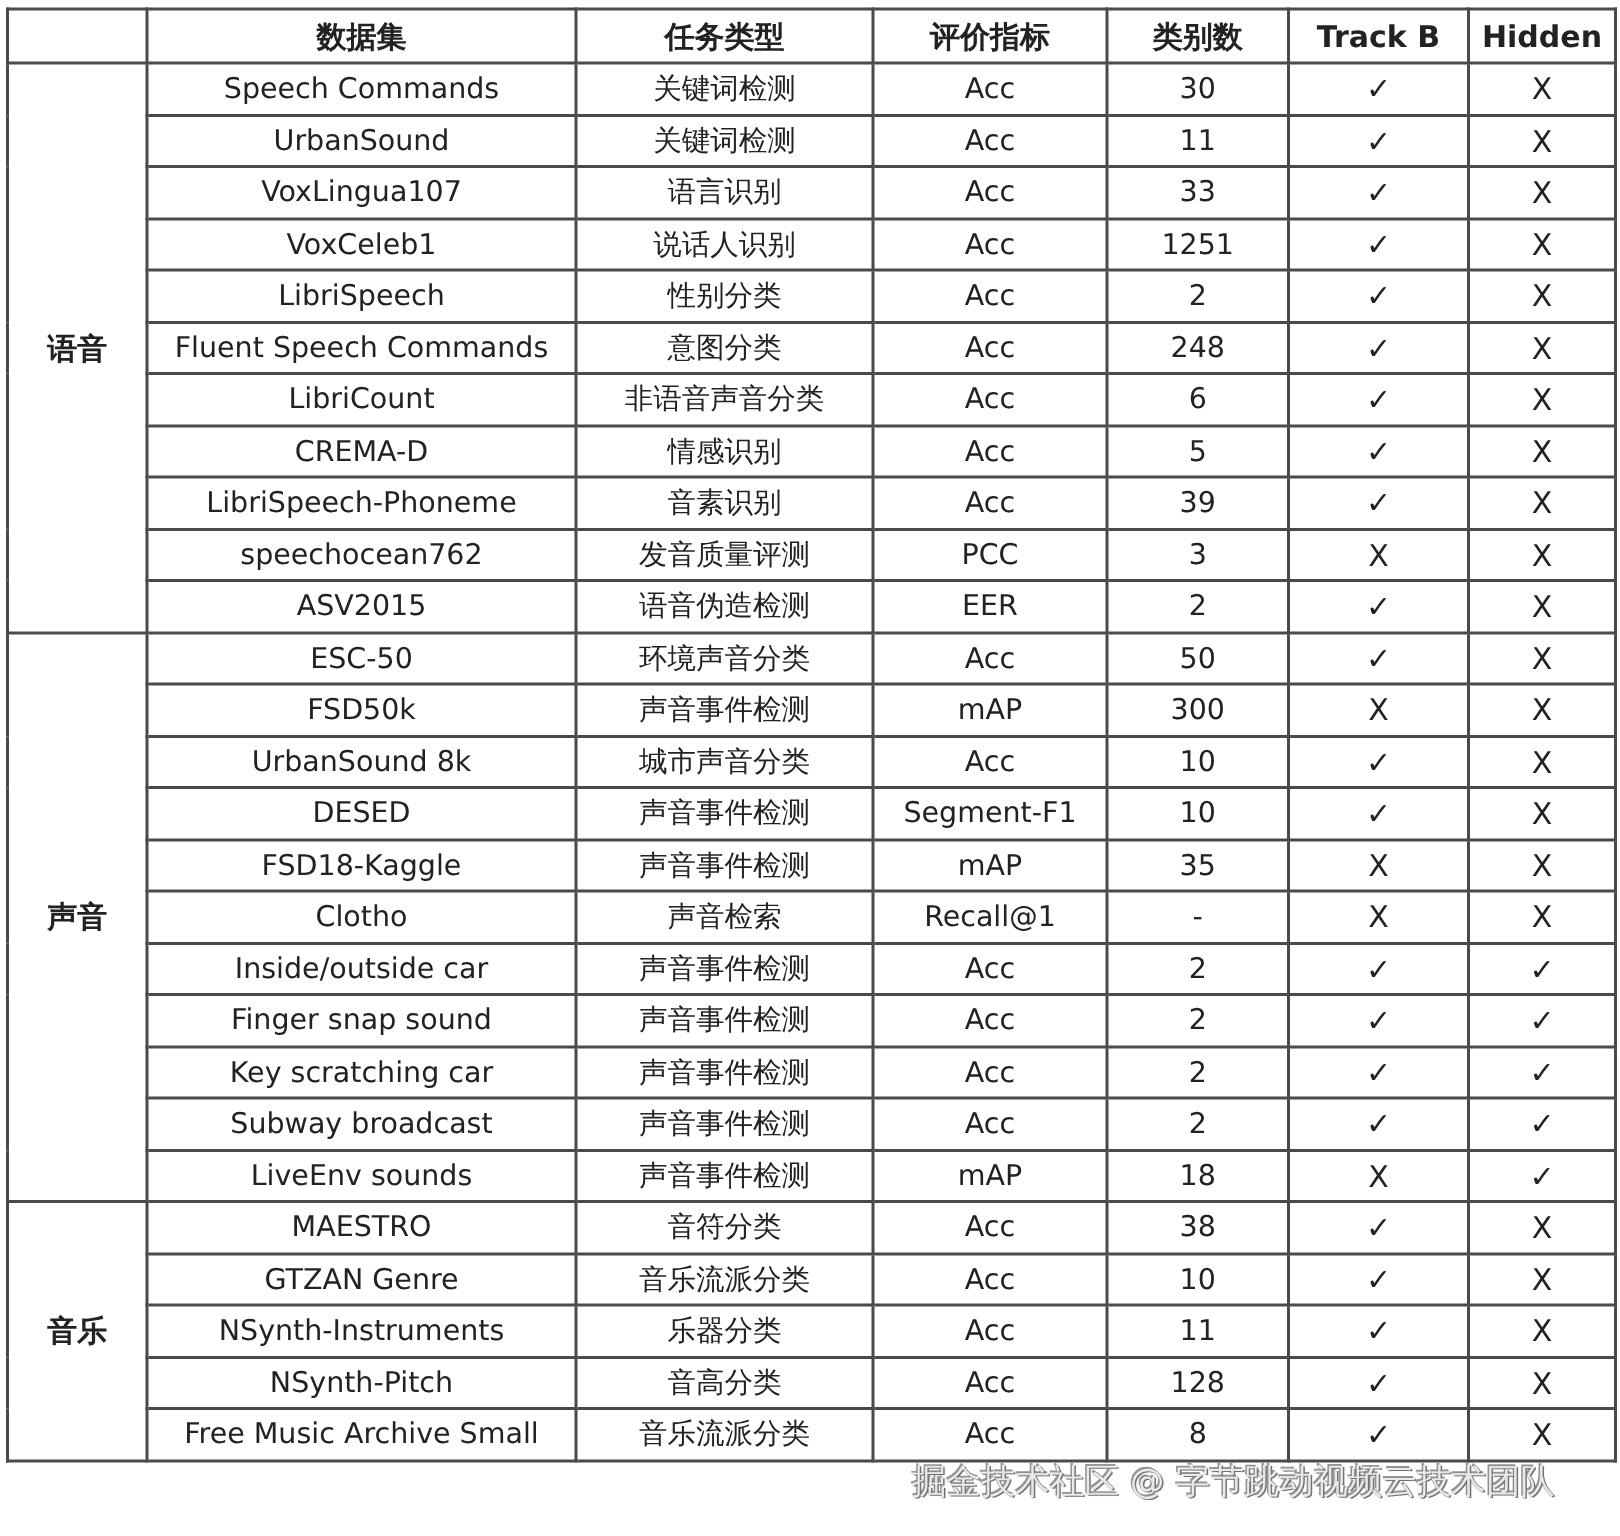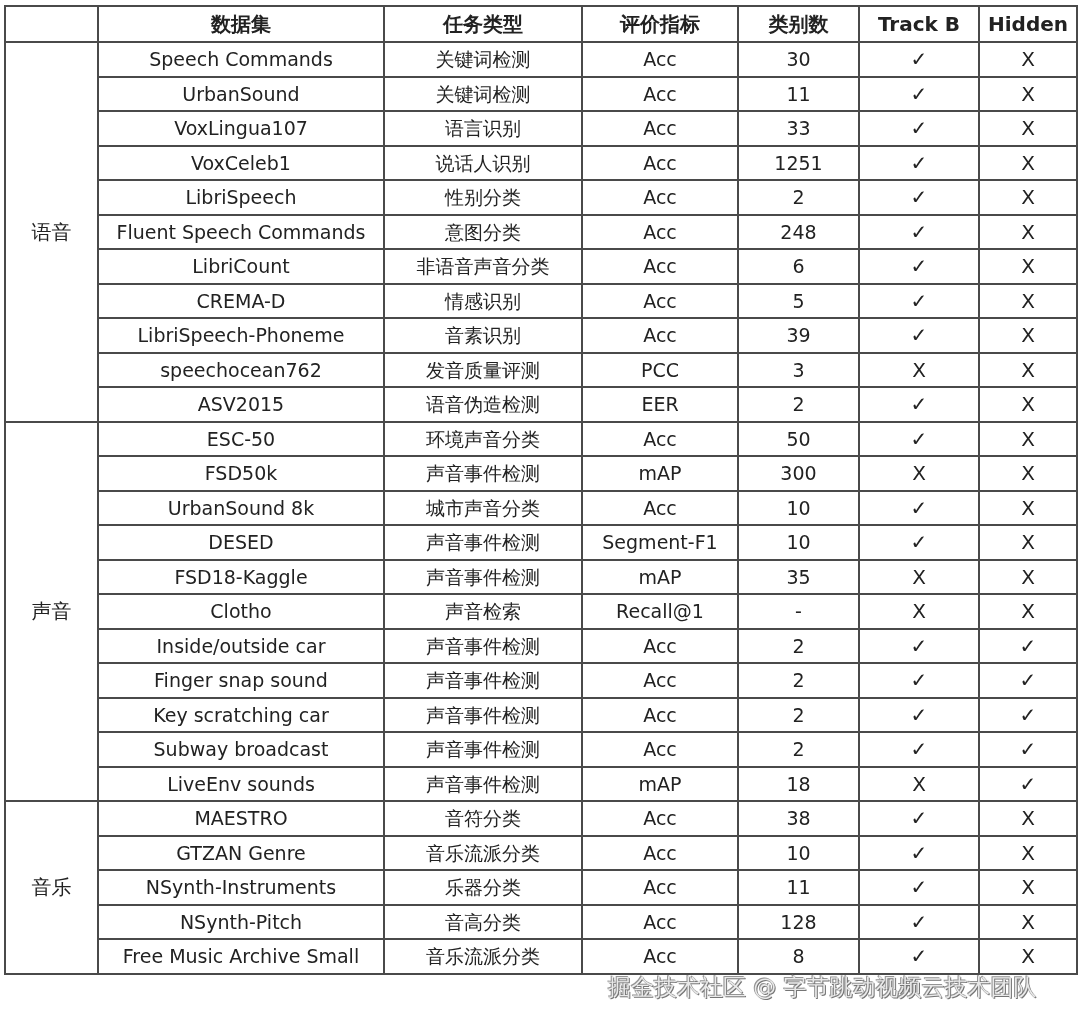--- a/index.html
+++ b/index.html
@@ -4,21 +4,21 @@
 <style>
   html, body { margin: 0; padding: 0; background: #ffffff; }
   body { width: 1080px; height: 1024px; position: relative; overflow: hidden;
          font-family: "DejaVu Sans", "Liberation Sans", sans-serif; color: #222; }
   table { position: absolute; left: 4px; top: 5px; border-collapse: collapse;
           table-layout: fixed; width: 1072px; }
   td, th { border: 2px solid #4a4a4a; text-align: center; vertical-align: middle;
            padding: 0; font-size: 19px; height: 32.5px; line-height: 20px;
            white-space: nowrap; overflow: hidden; }
   th { font-weight: bold; font-size: 20px; height: 34px; margin-top: 32px; }
-  td.group { font-weight: normal; font-size: 20px; }
+  td.group { font-weight: bold; font-size: 20px; }
   .mark { font-size: 20px; }
   .watermark { position: absolute; left: 608px; top: 972px; font-size: 23px;
                color: rgba(255,255,255,0.85); letter-spacing: 0px;
                text-shadow: 0 0 1px #666, 1px 1px 0 #777, -1px -1px 0 #999;
                white-space: nowrap; pointer-events: none; }
 </style>
 </head>
 <body>
 
 <table>

